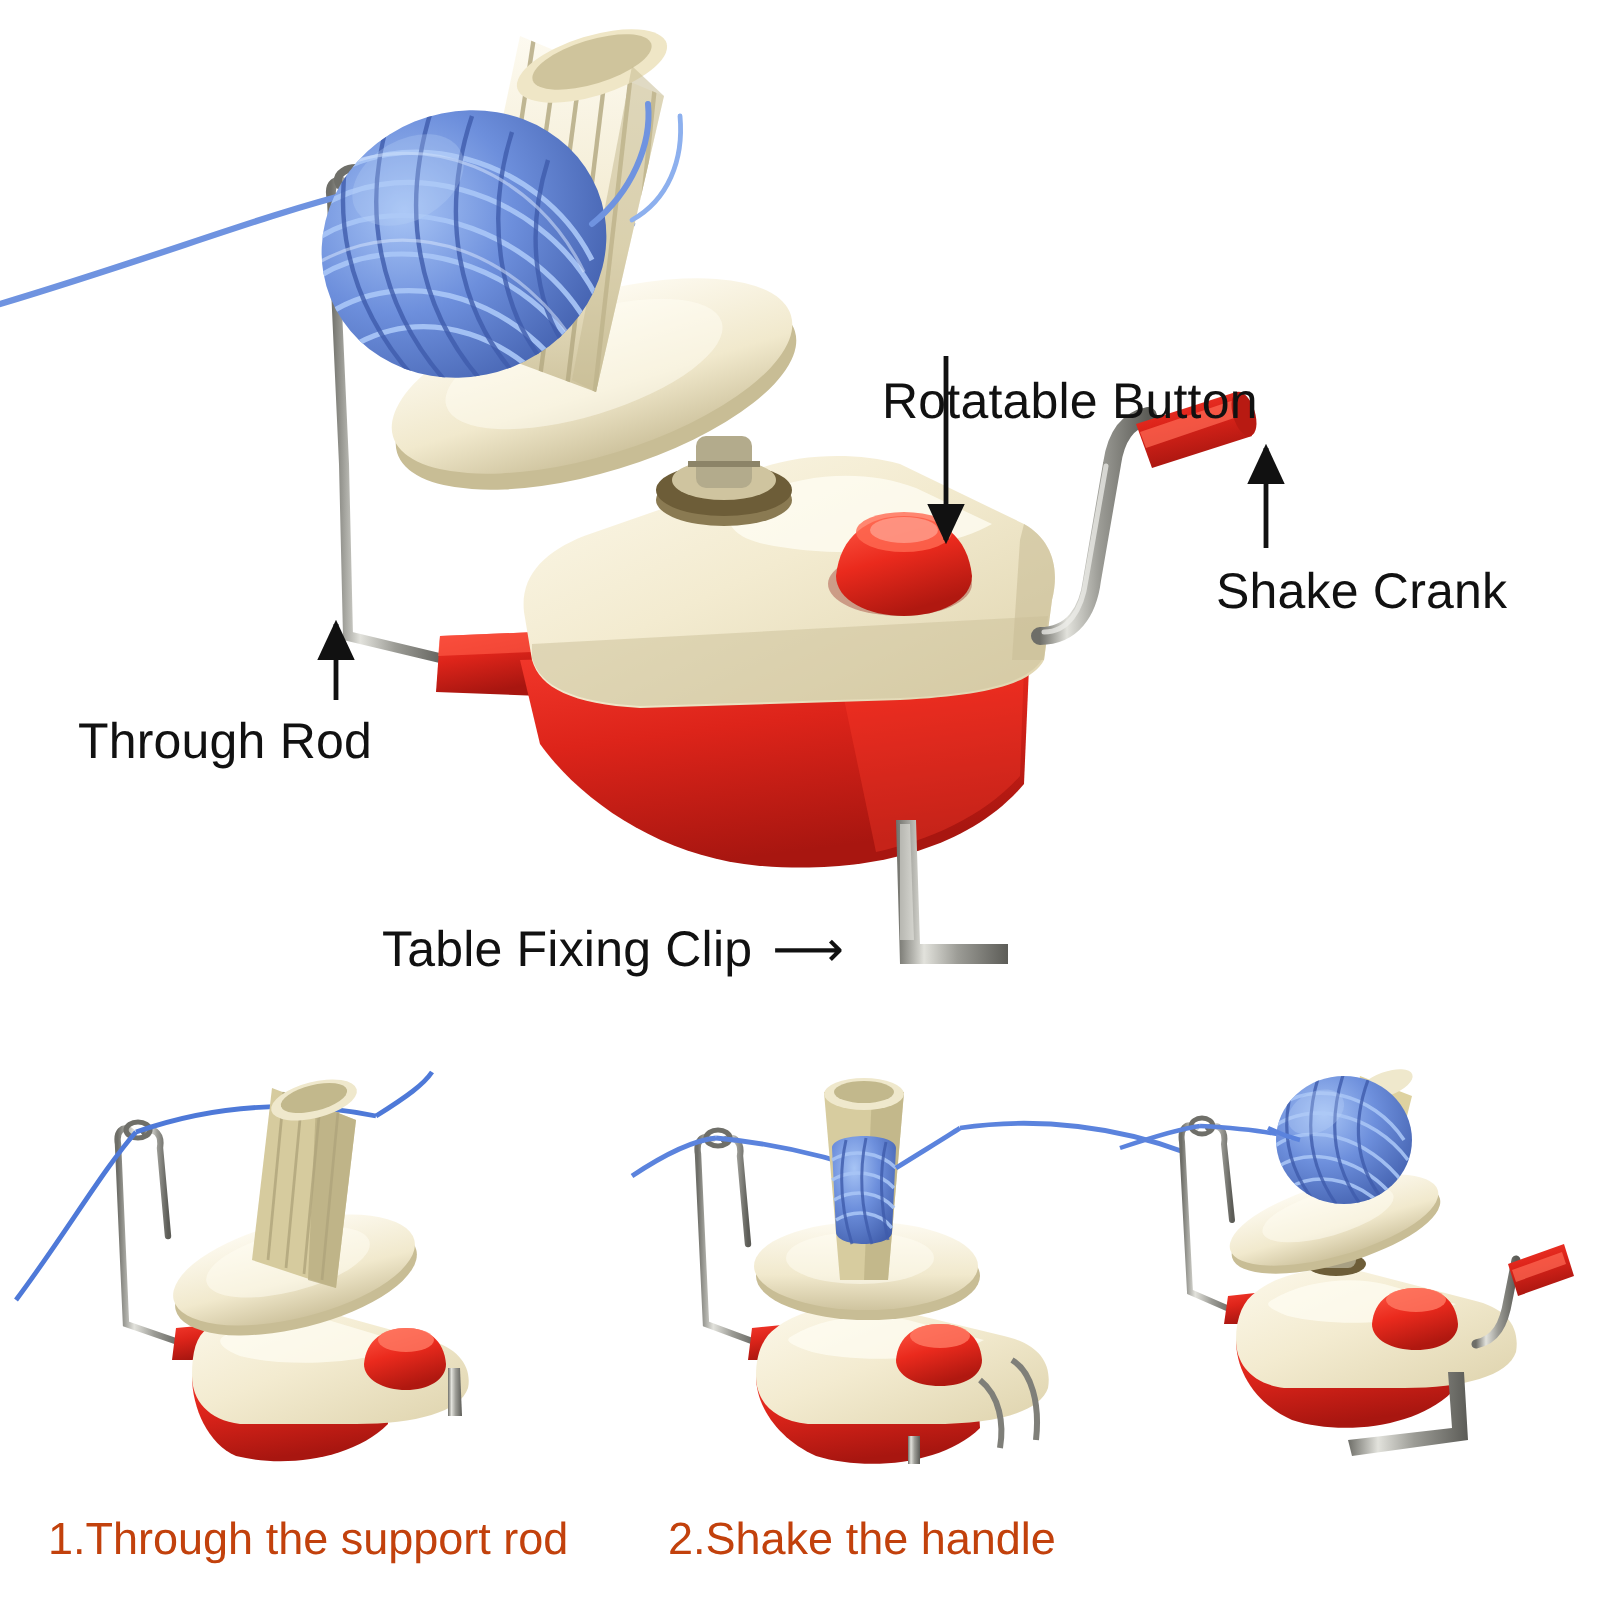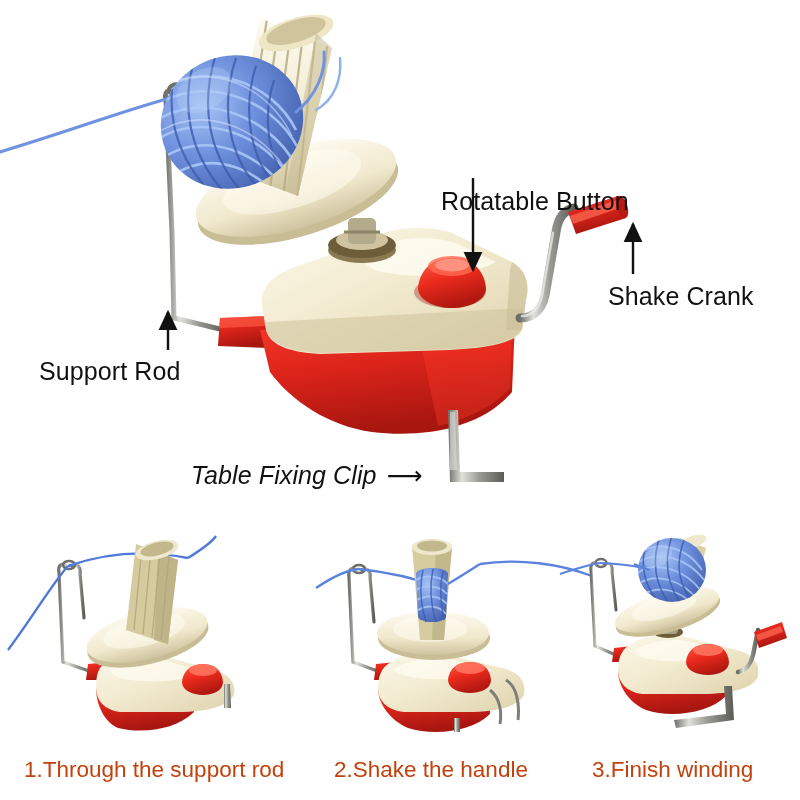--- a/index.html
+++ b/index.html
@@ -204,23 +204,23 @@
     <line x1="633" y1="274" x2="633" y2="224" stroke="#111" stroke-width="2.4" marker-end="url(#ah)"></line>
 
     <line x1="168" y1="350" x2="168" y2="312" stroke="#111" stroke-width="2.4" marker-end="url(#ah)"></line>
   </svg>
 
 
   <div class="label" style="left:441px;top:142px;margin-top:46px;">Rotatable Button</div>
 
   <div class="label" style="left:608px;top:283px;">Shake Crank</div>
 
-  <div class="label" style="left:39px;top:358px;">Support Rod</div>
-
-  <div class="label" style="left:191px;top:462px;font-style:italic;">
+  <div class="label" style="left:39px;top:358px;">Through Rod</div>
+
+  <div class="label" style="left:191px;top:462px;">
     <span>Table Fixing Clip</span><span style="display:inline-block;width:10px;"></span><span>⟶</span>
   </div>
 
   <div class="photo" style="left:18px;top:522px;width:256px;height:216px;">
     <svg width="256" height="216" viewBox="0 0 256 216">
 
       <path d="M48 44 C 43 40, 40 44, 41 50 L45 140 L74 150" fill="none" stroke="url(#metalG)" stroke-width="3.2" stroke-linecap="round"></path>
       <path d="M54 44 C 60 41, 63 46, 62 52 L66 96" fill="none" stroke="url(#metalG)" stroke-width="3.2" stroke-linecap="round"></path>
       <ellipse cx="51" cy="43" rx="6" ry="4" fill="none" stroke="#6f6f69" stroke-width="2.6"></ellipse>
 
@@ -384,15 +384,14 @@
           <path d="M72 16 C 64 38, 66 60, 82 80"></path>
           <path d="M84 14 C 76 38, 78 60, 92 80"></path>
           <path d="M96 14 C 88 38, 90 60, 104 80"></path>
           <path d="M108 18 C 100 40, 102 60, 114 76"></path>
         </g>
         <ellipse cx="82" cy="34" rx="15" ry="10" transform="rotate(-28 82 34)" fill="#bcd4f9" opacity="0.3"></ellipse>
       </g>
       <path d="M74 48 C 66 46, 62 44, 58 42" fill="none" stroke="#5b83dd" stroke-width="2.2"></path>
     </svg>
   </div>
-  <div class="caption" style="left:592px;top:757px;">3.Finish winding</div>
 
 </div>
 
 </body></html>

